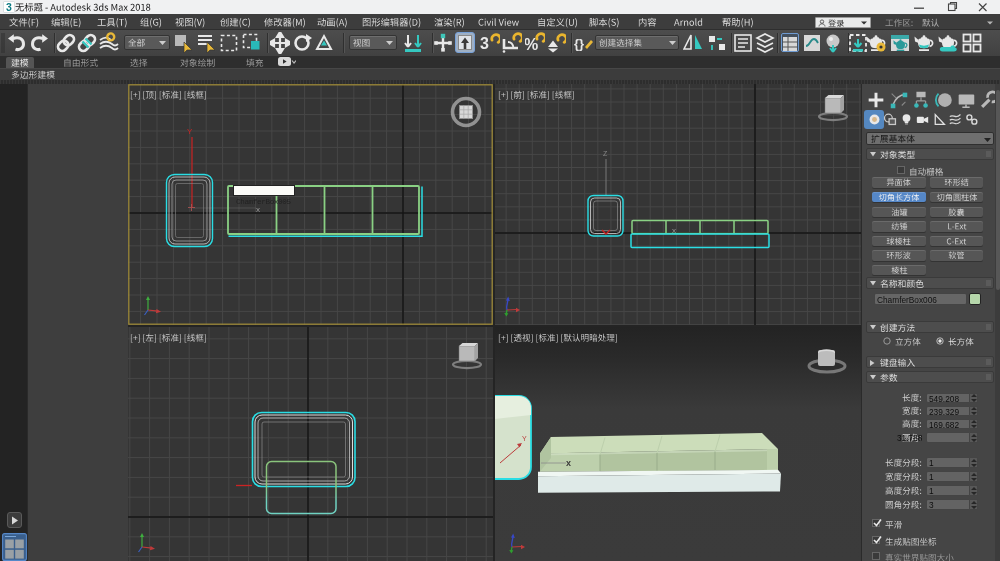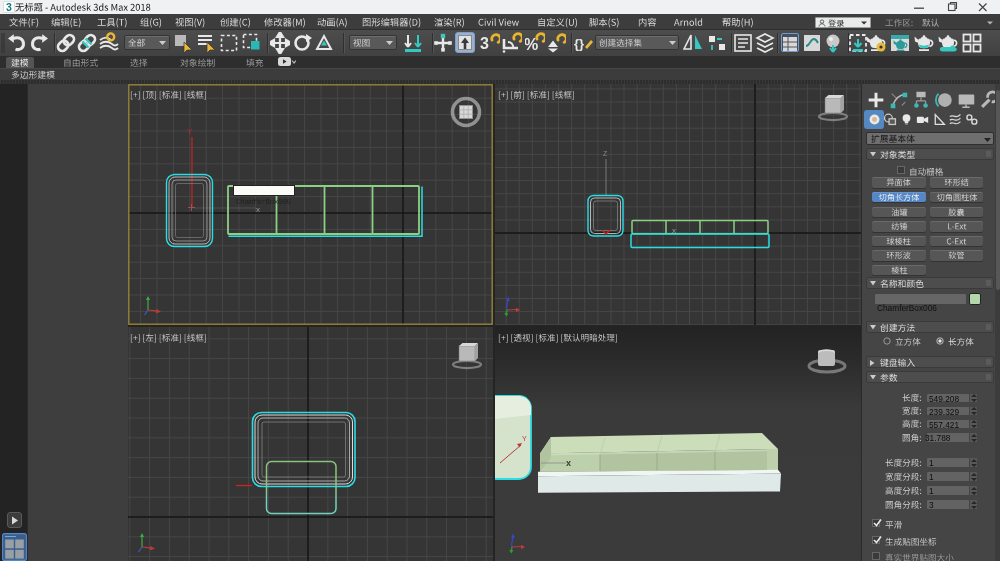--- a/index.html
+++ b/index.html
@@ -627,21 +627,21 @@
     <svg style="position:absolute;left:870px;top:281px" width="7" height="7">
       <path d="M0 0L6 0L3 4.5Z" fill="#ccc"></path>
     </svg>
     <svg style="position:absolute;left:880.0px;top:277.8px;overflow:visible" width="46" height="12" viewBox="0 -8.98 46 11.88">
       <path d="M2.3 -4.7C2.8 -4.3 3.3 -3.9 3.7 -3.6C2.6 -3 1.5 -2.6 0.4 -2.4C0.5 -2.3 0.7 -2 0.8 -1.8C1.2 -1.9 1.7 -2.1 2.2 -2.2V0.7H2.9V0.2H6.8V0.7H7.5V-3H4C5.4 -3.8 6.7 -4.9 7.4 -6.3L7 -6.5L6.9 -6.5H3.8C4 -6.8 4.2 -7 4.3 -7.3L3.6 -7.4C3.1 -6.6 2.1 -5.6 0.6 -4.9C0.8 -4.8 1 -4.6 1.1 -4.4C1.9 -4.8 2.6 -5.4 3.2 -5.9H6.5C5.9 -5.1 5.2 -4.5 4.3 -3.9C3.9 -4.3 3.3 -4.7 2.8 -5ZM6.8 -0.4H2.9V-2.4H6.8Z M13.3 -4C13.1 -2.9 12.8 -1.8 12.2 -1.1C12.4 -1 12.7 -0.8 12.8 -0.7C13.3 -1.5 13.7 -2.6 13.9 -3.8ZM15.7 -3.9C16.1 -2.9 16.4 -1.6 16.6 -0.8L17.2 -1C17 -1.8 16.7 -3.1 16.3 -4ZM13.5 -7.4C13.3 -6.2 12.9 -5.1 12.4 -4.4V-4.9H11.3V-6.4C11.7 -6.5 12.1 -6.7 12.4 -6.8L12 -7.3C11.4 -7 10.3 -6.8 9.4 -6.6C9.4 -6.5 9.5 -6.2 9.5 -6.1C9.9 -6.2 10.3 -6.2 10.6 -6.3V-4.9H9.3V-4.3H10.6C10.2 -3.2 9.6 -2.1 9.1 -1.5C9.2 -1.3 9.4 -1.1 9.4 -0.9C9.8 -1.4 10.3 -2.3 10.6 -3.2V0.7H11.3V-3.3C11.5 -2.9 11.9 -2.4 12 -2.1L12.4 -2.6C12.2 -2.9 11.5 -3.7 11.3 -3.9V-4.3H12.3L12.3 -4.2C12.4 -4.1 12.7 -4 12.8 -3.9C13.1 -4.3 13.4 -4.9 13.7 -5.6H14.5V-0.1C14.5 0 14.5 0 14.4 0C14.3 0.1 13.9 0.1 13.5 0C13.6 0.2 13.7 0.5 13.7 0.7C14.3 0.7 14.6 0.7 14.9 0.6C15.1 0.4 15.2 0.3 15.2 -0.1V-5.6H16.4C16.3 -5.3 16.1 -4.9 15.9 -4.6L16.5 -4.5C16.8 -5 17 -5.6 17.2 -6.1L16.8 -6.3L16.7 -6.2H13.9C14 -6.6 14 -6.9 14.1 -7.3Z M22.3 -6.6V0.3H22.9V-0.4H24.9V0.2H25.5V-6.6ZM22.9 -1V-5.9H24.9V-1ZM21.5 -7.3C20.7 -7 19.3 -6.7 18.1 -6.6C18.2 -6.4 18.3 -6.2 18.3 -6C18.8 -6.1 19.3 -6.2 19.8 -6.3V-4.8H18V-4.2H19.6C19.2 -3.1 18.5 -1.9 17.8 -1.2C17.9 -1 18.1 -0.8 18.2 -0.6C18.8 -1.2 19.3 -2.2 19.8 -3.2V0.7H20.4V-3.2C20.8 -2.7 21.3 -2 21.5 -1.7L21.9 -2.2C21.7 -2.5 20.8 -3.6 20.4 -4V-4.2H22V-4.8H20.4V-6.4C21 -6.5 21.5 -6.6 21.9 -6.8Z M32.5 -4.5C32.5 -1.3 32.4 -0.3 30.2 0.3C30.3 0.4 30.5 0.6 30.5 0.7C32.9 0.1 33 -1.1 33.1 -4.5ZM29.9 -4C29.4 -3.6 28.5 -3.2 27.8 -3C27.9 -2.9 28.1 -2.7 28.2 -2.5C29 -2.8 29.9 -3.3 30.5 -3.8ZM30.2 -1.6C29.7 -0.9 28.6 -0.3 27.6 0C27.7 0.1 27.9 0.3 28 0.5C29.1 0.1 30.2 -0.6 30.8 -1.4ZM32.9 -0.7C33.5 -0.3 34.2 0.3 34.5 0.7L34.9 0.3C34.5 -0.1 33.8 -0.7 33.3 -1ZM31.1 -5.4V-1.2H31.6V-4.9H33.9V-1.2H34.4V-5.4H32.8C32.9 -5.6 33 -6 33.1 -6.3H34.7V-6.8H30.9V-6.3H32.6C32.5 -6 32.4 -5.6 32.2 -5.4ZM28.4 -7.3C28.5 -7 28.6 -6.7 28.7 -6.5H27V-6H30.8V-6.5H29.3C29.3 -6.8 29.1 -7.1 29 -7.4ZM30.1 -2.9C29.5 -2.3 28.6 -1.8 27.7 -1.5C27.8 -2 27.8 -2.4 27.8 -2.8V-4.2H30.7V-4.7H29.8C30 -5 30.2 -5.4 30.4 -5.7L29.8 -5.9C29.7 -5.5 29.5 -5.1 29.3 -4.7H28.1L28.6 -4.9C28.5 -5.2 28.3 -5.6 28.1 -5.9L27.6 -5.7C27.8 -5.4 28 -5 28 -4.7H27.2V-2.8C27.2 -1.9 27.1 -0.6 26.7 0.4C26.8 0.4 27.1 0.6 27.2 0.7C27.5 0.1 27.6 -0.7 27.7 -1.5C27.9 -1.4 28 -1.2 28.1 -1C29 -1.4 30 -2 30.6 -2.6Z M39.4 -4.3V-2.8H37.3V-4.3ZM40 -4.3H42.1V-2.8H40ZM40.5 -6C40.2 -5.7 39.9 -5.3 39.5 -5H37.2C37.6 -5.3 37.9 -5.6 38.2 -6ZM38.3 -7.4C37.7 -6.2 36.6 -5.2 35.5 -4.5C35.7 -4.4 35.9 -4 35.9 -3.9C36.2 -4.1 36.4 -4.3 36.7 -4.5V-0.7C36.7 0.3 37.1 0.6 38.5 0.6C38.8 0.6 41.6 0.6 41.9 0.6C43.2 0.6 43.5 0.2 43.7 -1.2C43.5 -1.2 43.2 -1.4 43 -1.5C42.9 -0.3 42.8 -0.1 41.9 -0.1C41.3 -0.1 38.9 -0.1 38.5 -0.1C37.5 -0.1 37.3 -0.2 37.3 -0.7V-2.2H42.1V-1.8H42.8V-5H40.3C40.8 -5.4 41.2 -5.9 41.5 -6.4L41 -6.7L40.9 -6.6H38.6C38.7 -6.8 38.8 -7 38.9 -7.2Z" fill="#e2e2e2"></path>
     </svg>
     <svg style="position:absolute;left:986px;top:280px" width="5" height="7">
       <path d="M0 1H5M0 3H5M0 5H5" stroke="#6a6a6a" stroke-width="1"></path>
     </svg>
     <div style="position:absolute;left:874px;top:293px;width:93px;height:12px;background:#666;border:1px solid #444;border-radius:2px"></div>
-    <div style="position:absolute;left:877px;top:295px;font:8.3px 'Liberation Sans',sans-serif;color:#111;white-space:nowrap;margin-top:8px;">ChamferBox006</div>
+    <div style="position:absolute;left:877px;top:295px;font:8.3px 'Liberation Sans',sans-serif;color:#111;white-space:nowrap;">ChamferBox006</div>
     <div style="position:absolute;left:969px;top:293px;width:12px;height:12px;background:#b5d6aa;border:1px solid #222;border-radius:2px"></div>
     <div style="position:absolute;left:866px;top:321px;width:128px;height:12px;background:#4d4d4d;border:1px solid #3a3a3a;border-radius:2px"></div>
     <svg style="position:absolute;left:870px;top:325px" width="7" height="7">
       <path d="M0 0L6 0L3 4.5Z" fill="#ccc"></path>
     </svg>
     <svg style="position:absolute;left:880.0px;top:321.8px;overflow:visible" width="37" height="12" viewBox="0 -8.98 37 11.88">
       <path d="M7.4 -7.3V-0.2C7.4 -0 7.3 0 7.1 0.1C7 0.1 6.4 0.1 5.8 0C5.9 0.2 6 0.5 6 0.7C6.9 0.7 7.3 0.7 7.6 0.6C7.9 0.4 8 0.3 8 -0.2V-7.3ZM5.7 -6.4V-1.5H6.3V-6.4ZM1.2 -4.2V-0.4C1.2 0.4 1.5 0.6 2.4 0.6C2.6 0.6 3.8 0.6 4 0.6C4.8 0.6 5 0.2 5.1 -1C4.9 -1 4.6 -1.1 4.5 -1.2C4.4 -0.2 4.4 0 4 0C3.7 0 2.6 0 2.4 0C2 0 1.9 -0.1 1.9 -0.4V-3.6H3.8C3.7 -2.5 3.7 -2.1 3.5 -2C3.5 -1.9 3.4 -1.9 3.3 -1.9C3.2 -1.9 2.9 -1.9 2.5 -1.9C2.6 -1.8 2.7 -1.5 2.7 -1.3C3.1 -1.3 3.4 -1.3 3.6 -1.3C3.8 -1.4 3.9 -1.4 4.1 -1.6C4.3 -1.8 4.4 -2.4 4.5 -3.9C4.5 -4 4.5 -4.2 4.5 -4.2ZM2.8 -7.4C2.3 -6.2 1.4 -5 0.2 -4.2C0.4 -4.1 0.6 -3.9 0.7 -3.8C1.6 -4.4 2.3 -5.3 2.9 -6.3C3.6 -5.5 4.4 -4.6 4.8 -4L5.2 -4.5C4.8 -5.1 3.9 -6.1 3.2 -6.8L3.4 -7.2Z M12.3 -6.6V-6.1H13.9V-5.5H11.7V-4.9H13.9V-4.3H12.2V-3.7H13.9V-3H12.1V-2.5H13.9V-1.8H11.8V-1.3H13.9V-0.4H14.5V-1.3H17V-1.8H14.5V-2.5H16.7V-3H14.5V-3.7H16.5V-4.9H17.1V-5.5H16.5V-6.6H14.5V-7.4H13.9V-6.6ZM14.5 -4.9H15.9V-4.3H14.5ZM14.5 -5.5V-6.1H15.9V-5.5ZM9.7 -3.5C9.7 -3.6 9.9 -3.7 10 -3.7H11.1C11 -3 10.8 -2.3 10.6 -1.7C10.3 -2.1 10.1 -2.5 10 -3L9.5 -2.8C9.7 -2.1 10 -1.6 10.3 -1.1C10 -0.5 9.6 -0.1 9.1 0.3C9.3 0.4 9.5 0.6 9.6 0.7C10 0.4 10.4 -0.1 10.7 -0.6C11.6 0.3 12.9 0.5 14.5 0.5H17C17 0.3 17.2 0 17.3 -0.1C16.8 -0.1 14.9 -0.1 14.6 -0.1C13.1 -0.1 11.9 -0.3 11 -1.2C11.4 -2 11.6 -3 11.7 -4.3L11.4 -4.3L11.2 -4.3H10.5C10.9 -5 11.4 -5.8 11.8 -6.7L11.4 -6.9L11.1 -6.8H9.4V-6.3H10.9C10.5 -5.5 10.1 -4.8 9.9 -4.5C9.8 -4.3 9.5 -4 9.4 -4C9.5 -3.9 9.6 -3.6 9.7 -3.5Z M21.5 -7.2C21.7 -6.8 22 -6.2 22.1 -5.9H18.2V-5.2H20.6C20.5 -3.2 20.3 -0.9 18 0.2C18.2 0.3 18.4 0.6 18.5 0.7C20.2 -0.1 20.8 -1.6 21.1 -3.2H24.3C24.1 -1.2 23.9 -0.3 23.7 -0.1C23.6 -0 23.5 0 23.3 0C23 0 22.4 -0 21.8 -0.1C21.9 0.1 22 0.4 22 0.6C22.6 0.6 23.2 0.6 23.5 0.6C23.8 0.6 24.1 0.5 24.3 0.3C24.6 -0 24.8 -1 24.9 -3.5C25 -3.6 25 -3.8 25 -3.8H21.2C21.3 -4.3 21.3 -4.8 21.3 -5.2H25.8V-5.9H22.1L22.7 -6.1C22.6 -6.5 22.4 -7 22.1 -7.4Z M27.2 -6.8C27.8 -6.6 28.5 -6.1 28.9 -5.8L29.3 -6.4C28.9 -6.7 28.2 -7.1 27.6 -7.3ZM26.8 -4.4C27.3 -4.2 28 -3.8 28.4 -3.5L28.8 -4C28.4 -4.3 27.7 -4.7 27.1 -4.9ZM27.1 0.1 27.6 0.6C28.1 -0.2 28.8 -1.3 29.2 -2.3L28.7 -2.7C28.2 -1.7 27.5 -0.5 27.1 0.1ZM29.8 0.4C30 0.3 30.4 0.2 33.7 -0.2C33.9 0.1 34 0.4 34.1 0.7L34.7 0.4C34.4 -0.3 33.7 -1.3 33.1 -2.1L32.6 -1.9C32.9 -1.5 33.1 -1.1 33.4 -0.7L30.6 -0.4C31.1 -1.2 31.7 -2.1 32.1 -3H34.6V-3.7H32.3V-5.3H34.3V-5.9H32.3V-7.4H31.7V-5.9H29.8V-5.3H31.7V-3.7H29.4V-3H31.4C30.9 -2 30.3 -1.1 30.1 -0.8C29.9 -0.5 29.7 -0.3 29.6 -0.3C29.6 -0.1 29.8 0.3 29.8 0.4Z" fill="#e2e2e2"></path>
     </svg>
     <svg style="position:absolute;left:986px;top:324px" width="5" height="7">
       <path d="M0 1H5M0 3H5M0 5H5" stroke="#6a6a6a" stroke-width="1"></path>
@@ -694,30 +694,30 @@
     <div style="position:absolute;left:926px;top:405.7px;width:44px;height:10.5px;background:#636363;border:1px solid #444;border-radius:2px 0 0 2px"></div>
     <div style="position:absolute;left:929px;top:406.9px;font:8.3px 'Liberation Sans',sans-serif;color:#0d0d0d;white-space:nowrap;">239.329</div>
     <div style="position:absolute;left:970px;top:405.7px;width:8px;height:10.5px;background:#585858;border:1px solid #444;border-left:none;border-radius:0 2px 2px 0"></div>
     <svg style="position:absolute;left:971px;top:407.2px" width="6" height="8">
       <path d="M0 3L3 0L6 3Z M0 5L3 8L6 5Z" fill="#262626"></path>
     </svg>
     <svg style="position:absolute;left:902.4px;top:418.4px;overflow:visible" width="22" height="12" viewBox="0 -8.77 22 11.61">
       <path d="M2.5 -4.8H6.2V-4H2.5ZM1.8 -5.3V-3.6H6.9V-5.3ZM3.8 -7.1 4 -6.3H0.5V-5.8H8.1V-6.3H4.8C4.7 -6.6 4.5 -7 4.4 -7.2ZM0.8 -3.1V0.7H1.4V-2.5H7.1V0C7.1 0.1 7.1 0.1 7 0.1C6.9 0.1 6.5 0.1 6.1 0.1C6.2 0.3 6.3 0.5 6.3 0.6C6.9 0.6 7.2 0.6 7.5 0.5C7.7 0.5 7.8 0.3 7.8 0V-3.1ZM2.4 -2V0.2H3V-0.2H6.1V-2ZM3 -1.5H5.5V-0.7H3Z M11.9 -5.5V-4.8H10.5V-4.3H11.9V-2.8H15.3V-4.3H16.7V-4.8H15.3V-5.5H14.6V-4.8H12.5V-5.5ZM14.6 -4.3V-3.3H12.5V-4.3ZM15.1 -1.7C14.7 -1.3 14.2 -0.9 13.6 -0.7C13 -1 12.5 -1.3 12.1 -1.7ZM10.7 -2.3V-1.7H11.8L11.5 -1.6C11.8 -1.1 12.3 -0.7 12.9 -0.4C12.1 -0.1 11.2 0 10.3 0.1C10.3 0.2 10.5 0.5 10.5 0.6C11.6 0.5 12.6 0.3 13.6 -0.1C14.4 0.3 15.4 0.6 16.5 0.7C16.6 0.5 16.7 0.3 16.9 0.1C15.9 0 15 -0.1 14.3 -0.4C15 -0.8 15.7 -1.4 16.1 -2.1L15.7 -2.3L15.5 -2.3ZM12.7 -7.1C12.8 -6.9 12.9 -6.6 13 -6.4H9.7V-4C9.7 -2.7 9.6 -0.9 8.9 0.4C9.1 0.4 9.4 0.6 9.5 0.7C10.2 -0.7 10.3 -2.7 10.3 -4V-5.8H16.8V-6.4H13.7C13.6 -6.6 13.5 -7 13.3 -7.3Z M18.4 -3.4C18.7 -3.4 19 -3.6 19 -4C19 -4.3 18.7 -4.6 18.4 -4.6C18.1 -4.6 17.8 -4.3 17.8 -4C17.8 -3.6 18.1 -3.4 18.4 -3.4ZM18.4 0.1C18.7 0.1 19 -0.1 19 -0.5C19 -0.8 18.7 -1.1 18.4 -1.1C18.1 -1.1 17.8 -0.8 17.8 -0.5C17.8 -0.1 18.1 0.1 18.4 0.1Z" fill="#d0d0d0"></path>
     </svg>
     <div style="position:absolute;left:926px;top:418.9px;width:44px;height:10.5px;background:#636363;border:1px solid #444;border-radius:2px 0 0 2px"></div>
-    <div style="position:absolute;left:929px;top:420.09999999999997px;font:8.3px 'Liberation Sans',sans-serif;color:#0d0d0d;white-space:nowrap;">557.421</div>
+    <div style="position:absolute;left:929px;top:420.09999999999997px;font:8.3px 'Liberation Sans',sans-serif;color:#0d0d0d;white-space:nowrap;">169.682</div>
     <div style="position:absolute;left:970px;top:418.9px;width:8px;height:10.5px;background:#585858;border:1px solid #444;border-left:none;border-radius:0 2px 2px 0"></div>
     <svg style="position:absolute;left:971px;top:420.4px" width="6" height="8">
       <path d="M0 3L3 0L6 3Z M0 5L3 8L6 5Z" fill="#262626"></path>
     </svg>
     <svg style="position:absolute;left:902.4px;top:431.6px;overflow:visible" width="22" height="12" viewBox="0 -8.77 22 11.61">
       <path d="M2.9 -5.4H5.6V-4.8H2.9ZM2.3 -5.9V-4.3H6.3V-5.9ZM4 -3V-2.5C4 -2 3.9 -1.3 1.6 -0.9C1.7 -0.8 1.8 -0.5 1.9 -0.4C4.3 -1 4.6 -1.8 4.6 -2.5V-3ZM4.5 -1.4C5.2 -1.1 6.1 -0.6 6.5 -0.4L6.8 -0.8C6.3 -1.1 5.4 -1.5 4.7 -1.8ZM2.1 -3.8V-1.6H2.7V-3.3H5.9V-1.6H6.5V-3.8ZM0.7 -6.9V0.7H1.3V0.4H7.3V0.7H7.9V-6.9ZM1.3 -0.2V-6.3H7.3V-0.2Z M10.9 -4.6H12.8V-3.6H10.9ZM10.9 -5.2H10.9C11.1 -5.5 11.4 -5.8 11.6 -6.1H14C13.8 -5.8 13.6 -5.5 13.3 -5.2ZM15.5 -4.6V-3.6H13.4V-4.6ZM11.5 -7.2C11.1 -6.4 10.2 -5.3 9.1 -4.5C9.2 -4.5 9.5 -4.2 9.6 -4.1C9.8 -4.2 10 -4.4 10.2 -4.6V-3.1C10.2 -2 10.1 -0.7 9.2 0.3C9.3 0.4 9.6 0.6 9.7 0.8C10.2 0.2 10.6 -0.6 10.7 -1.3H12.8V0.5H13.4V-1.3H15.5V-0.2C15.5 -0 15.4 0 15.3 0C15.1 0 14.6 0 14.1 0C14.2 0.2 14.3 0.5 14.3 0.7C15 0.7 15.5 0.7 15.8 0.5C16 0.4 16.1 0.2 16.1 -0.1V-5.2H14.1C14.4 -5.6 14.7 -6 14.9 -6.4L14.5 -6.7L14.4 -6.7H11.9L12.2 -7.1ZM10.9 -3H12.8V-1.9H10.8C10.9 -2.3 10.9 -2.6 10.9 -3ZM15.5 -3V-1.9H13.4V-3Z M18.4 -3.4C18.7 -3.4 19 -3.6 19 -4C19 -4.3 18.7 -4.6 18.4 -4.6C18.1 -4.6 17.8 -4.3 17.8 -4C17.8 -3.6 18.1 -3.4 18.4 -3.4ZM18.4 0.1C18.7 0.1 19 -0.1 19 -0.5C19 -0.8 18.7 -1.1 18.4 -1.1C18.1 -1.1 17.8 -0.8 17.8 -0.5C17.8 -0.1 18.1 0.1 18.4 0.1Z" fill="#d0d0d0"></path>
     </svg>
     <div style="position:absolute;left:926px;top:432.1px;width:44px;height:10.5px;background:#636363;border:1px solid #444;border-radius:2px 0 0 2px"></div>
-    <div style="position:absolute;left:925px;top:433.3px;font:8.3px 'Liberation Sans',sans-serif;color:#0d0d0d;white-space:nowrap;">31.788</div>
+    <div style="position:absolute;left:897px;top:433.3px;font:8.3px 'Liberation Sans',sans-serif;color:#0d0d0d;white-space:nowrap;">31.788</div>
     <div style="position:absolute;left:970px;top:432.1px;width:8px;height:10.5px;background:#585858;border:1px solid #444;border-left:none;border-radius:0 2px 2px 0"></div>
     <svg style="position:absolute;left:971px;top:433.6px" width="6" height="8">
       <path d="M0 3L3 0L6 3Z M0 5L3 8L6 5Z" fill="#262626"></path>
     </svg>
     <svg style="position:absolute;left:885.2px;top:456.5px;overflow:visible" width="39" height="12" viewBox="0 -8.77 39 11.61">
       <path d="M6.6 -7C5.9 -6.1 4.6 -5.3 3.4 -4.8C3.6 -4.7 3.8 -4.4 3.9 -4.3C5.1 -4.9 6.4 -5.8 7.3 -6.8ZM0.5 -3.9V-3.2H2.1V-0.5C2.1 -0.1 1.9 0 1.8 0.1C1.9 0.2 2 0.5 2 0.6C2.3 0.5 2.6 0.4 4.9 -0.2C4.9 -0.4 4.9 -0.6 4.9 -0.8L2.8 -0.3V-3.2H4.2C4.9 -1.4 6.1 -0.2 7.9 0.4C8 0.2 8.2 -0 8.3 -0.2C6.7 -0.6 5.5 -1.7 4.8 -3.2H8.1V-3.9H2.8V-7.2H2.1V-3.9Z M11.9 -5.5V-4.8H10.5V-4.3H11.9V-2.8H15.3V-4.3H16.7V-4.8H15.3V-5.5H14.6V-4.8H12.5V-5.5ZM14.6 -4.3V-3.3H12.5V-4.3ZM15.1 -1.7C14.7 -1.3 14.2 -0.9 13.6 -0.7C13 -1 12.5 -1.3 12.1 -1.7ZM10.7 -2.3V-1.7H11.8L11.5 -1.6C11.8 -1.1 12.3 -0.7 12.9 -0.4C12.1 -0.1 11.2 0 10.3 0.1C10.3 0.2 10.5 0.5 10.5 0.6C11.6 0.5 12.6 0.3 13.6 -0.1C14.4 0.3 15.4 0.6 16.5 0.7C16.6 0.5 16.7 0.3 16.9 0.1C15.9 0 15 -0.1 14.3 -0.4C15 -0.8 15.7 -1.4 16.1 -2.1L15.7 -2.3L15.5 -2.3ZM12.7 -7.1C12.8 -6.9 12.9 -6.6 13 -6.4H9.7V-4C9.7 -2.7 9.6 -0.9 8.9 0.4C9.1 0.4 9.4 0.6 9.5 0.7C10.2 -0.7 10.3 -2.7 10.3 -4V-5.8H16.8V-6.4H13.7C13.6 -6.6 13.5 -7 13.3 -7.3Z M23 -7.1 22.4 -6.8C23 -5.6 24 -4.2 24.9 -3.4C25.1 -3.6 25.3 -3.8 25.5 -3.9C24.6 -4.6 23.5 -5.9 23 -7.1ZM20 -7.1C19.5 -5.7 18.6 -4.5 17.6 -3.8C17.7 -3.7 18 -3.4 18.1 -3.3C18.4 -3.5 18.6 -3.7 18.8 -3.9V-3.3H20.5C20.3 -1.9 19.8 -0.5 17.8 0.2C17.9 0.3 18.1 0.6 18.2 0.7C20.3 -0.1 20.9 -1.6 21.1 -3.3H23.5C23.4 -1.2 23.3 -0.3 23 -0.1C23 -0 22.9 -0 22.7 -0C22.5 -0 21.9 -0 21.4 -0.1C21.5 0.1 21.6 0.4 21.6 0.6C22.1 0.6 22.7 0.6 23 0.6C23.3 0.6 23.5 0.5 23.6 0.3C23.9 -0 24 -1 24.2 -3.7C24.2 -3.7 24.2 -4 24.2 -4H18.9C19.6 -4.8 20.2 -5.8 20.7 -6.9Z M30.4 -6.9V-5.9C30.4 -5.2 30.3 -4.5 29.4 -3.9C29.6 -3.8 29.8 -3.6 29.9 -3.5C30.8 -4.1 31 -5.1 31 -5.8V-6.3H32.2V-4.7C32.2 -4.1 32.3 -3.9 32.9 -3.9C33 -3.9 33.4 -3.9 33.6 -3.9C33.7 -3.9 33.9 -3.9 34 -4C34 -4.1 34 -4.3 34 -4.5C33.9 -4.4 33.7 -4.4 33.6 -4.4C33.5 -4.4 33.1 -4.4 33 -4.4C32.9 -4.4 32.8 -4.5 32.8 -4.7V-6.9ZM29.8 -3.3V-2.8H30.4L30.1 -2.7C30.4 -1.9 30.8 -1.3 31.3 -0.8C30.7 -0.3 30 -0 29.2 0.2C29.3 0.3 29.5 0.6 29.5 0.7C30.3 0.5 31.1 0.1 31.7 -0.4C32.2 0.1 32.9 0.4 33.7 0.7C33.7 0.5 33.9 0.2 34.1 0.1C33.3 -0.1 32.7 -0.4 32.2 -0.8C32.7 -1.4 33.2 -2.2 33.4 -3.2L33 -3.3L32.9 -3.3ZM30.6 -2.8H32.7C32.4 -2.1 32.1 -1.6 31.7 -1.2C31.2 -1.6 30.9 -2.2 30.6 -2.8ZM26.8 -6.5V-1.4L26.1 -1.4L26.2 -0.7L26.8 -0.8V0.6H27.4V-0.9L29.5 -1.3L29.5 -1.8L27.4 -1.5V-2.8H29.4V-3.4H27.4V-4.5H29.4V-5.1H27.4V-6.1C28.2 -6.3 29 -6.5 29.6 -6.8L29.1 -7.3C28.6 -7 27.6 -6.7 26.8 -6.5Z M35.6 -3.4C35.9 -3.4 36.2 -3.6 36.2 -4C36.2 -4.3 35.9 -4.6 35.6 -4.6C35.3 -4.6 35 -4.3 35 -4C35 -3.6 35.3 -3.4 35.6 -3.4ZM35.6 0.1C35.9 0.1 36.2 -0.1 36.2 -0.5C36.2 -0.8 35.9 -1.1 35.6 -1.1C35.3 -1.1 35 -0.8 35 -0.5C35 -0.1 35.3 0.1 35.6 0.1Z" fill="#d0d0d0"></path>
     </svg>
     <div style="position:absolute;left:926px;top:457px;width:44px;height:10.5px;background:#636363;border:1px solid #444;border-radius:2px 0 0 2px"></div>
     <div style="position:absolute;left:929px;top:458.2px;font:8.3px 'Liberation Sans',sans-serif;color:#0d0d0d;white-space:nowrap;">1</div>
     <div style="position:absolute;left:970px;top:457px;width:8px;height:10.5px;background:#585858;border:1px solid #444;border-left:none;border-radius:0 2px 2px 0"></div>

